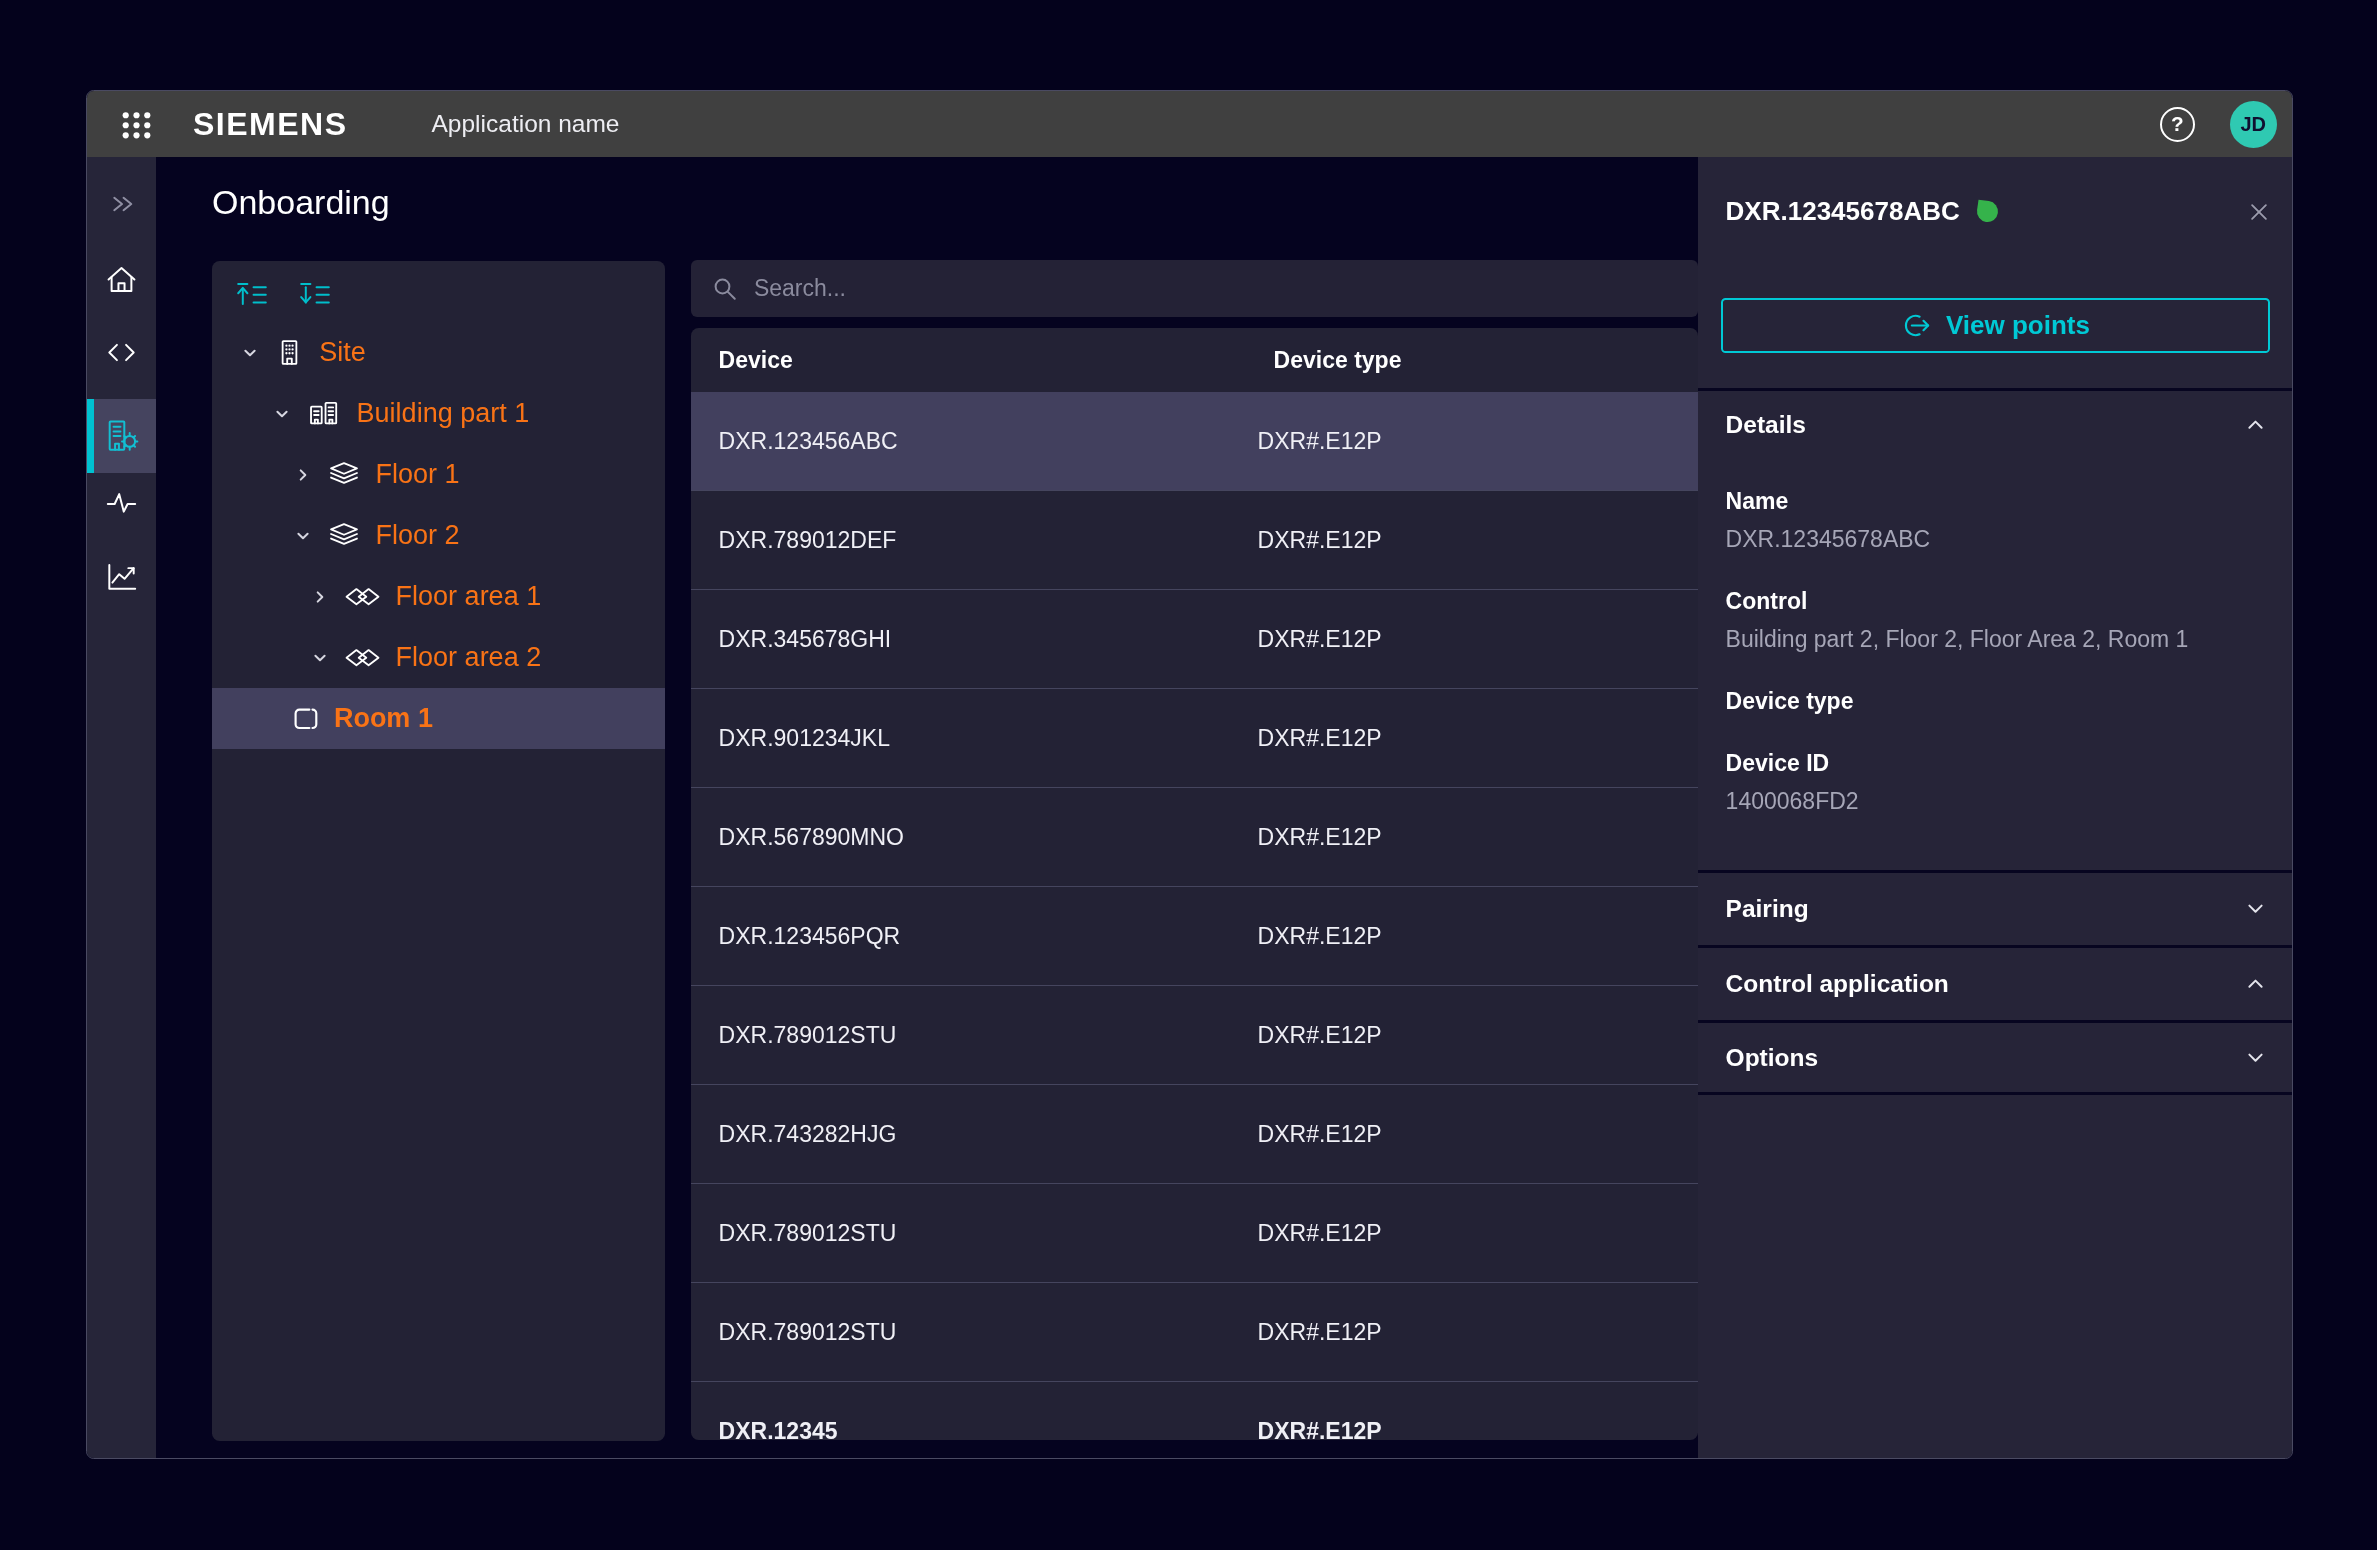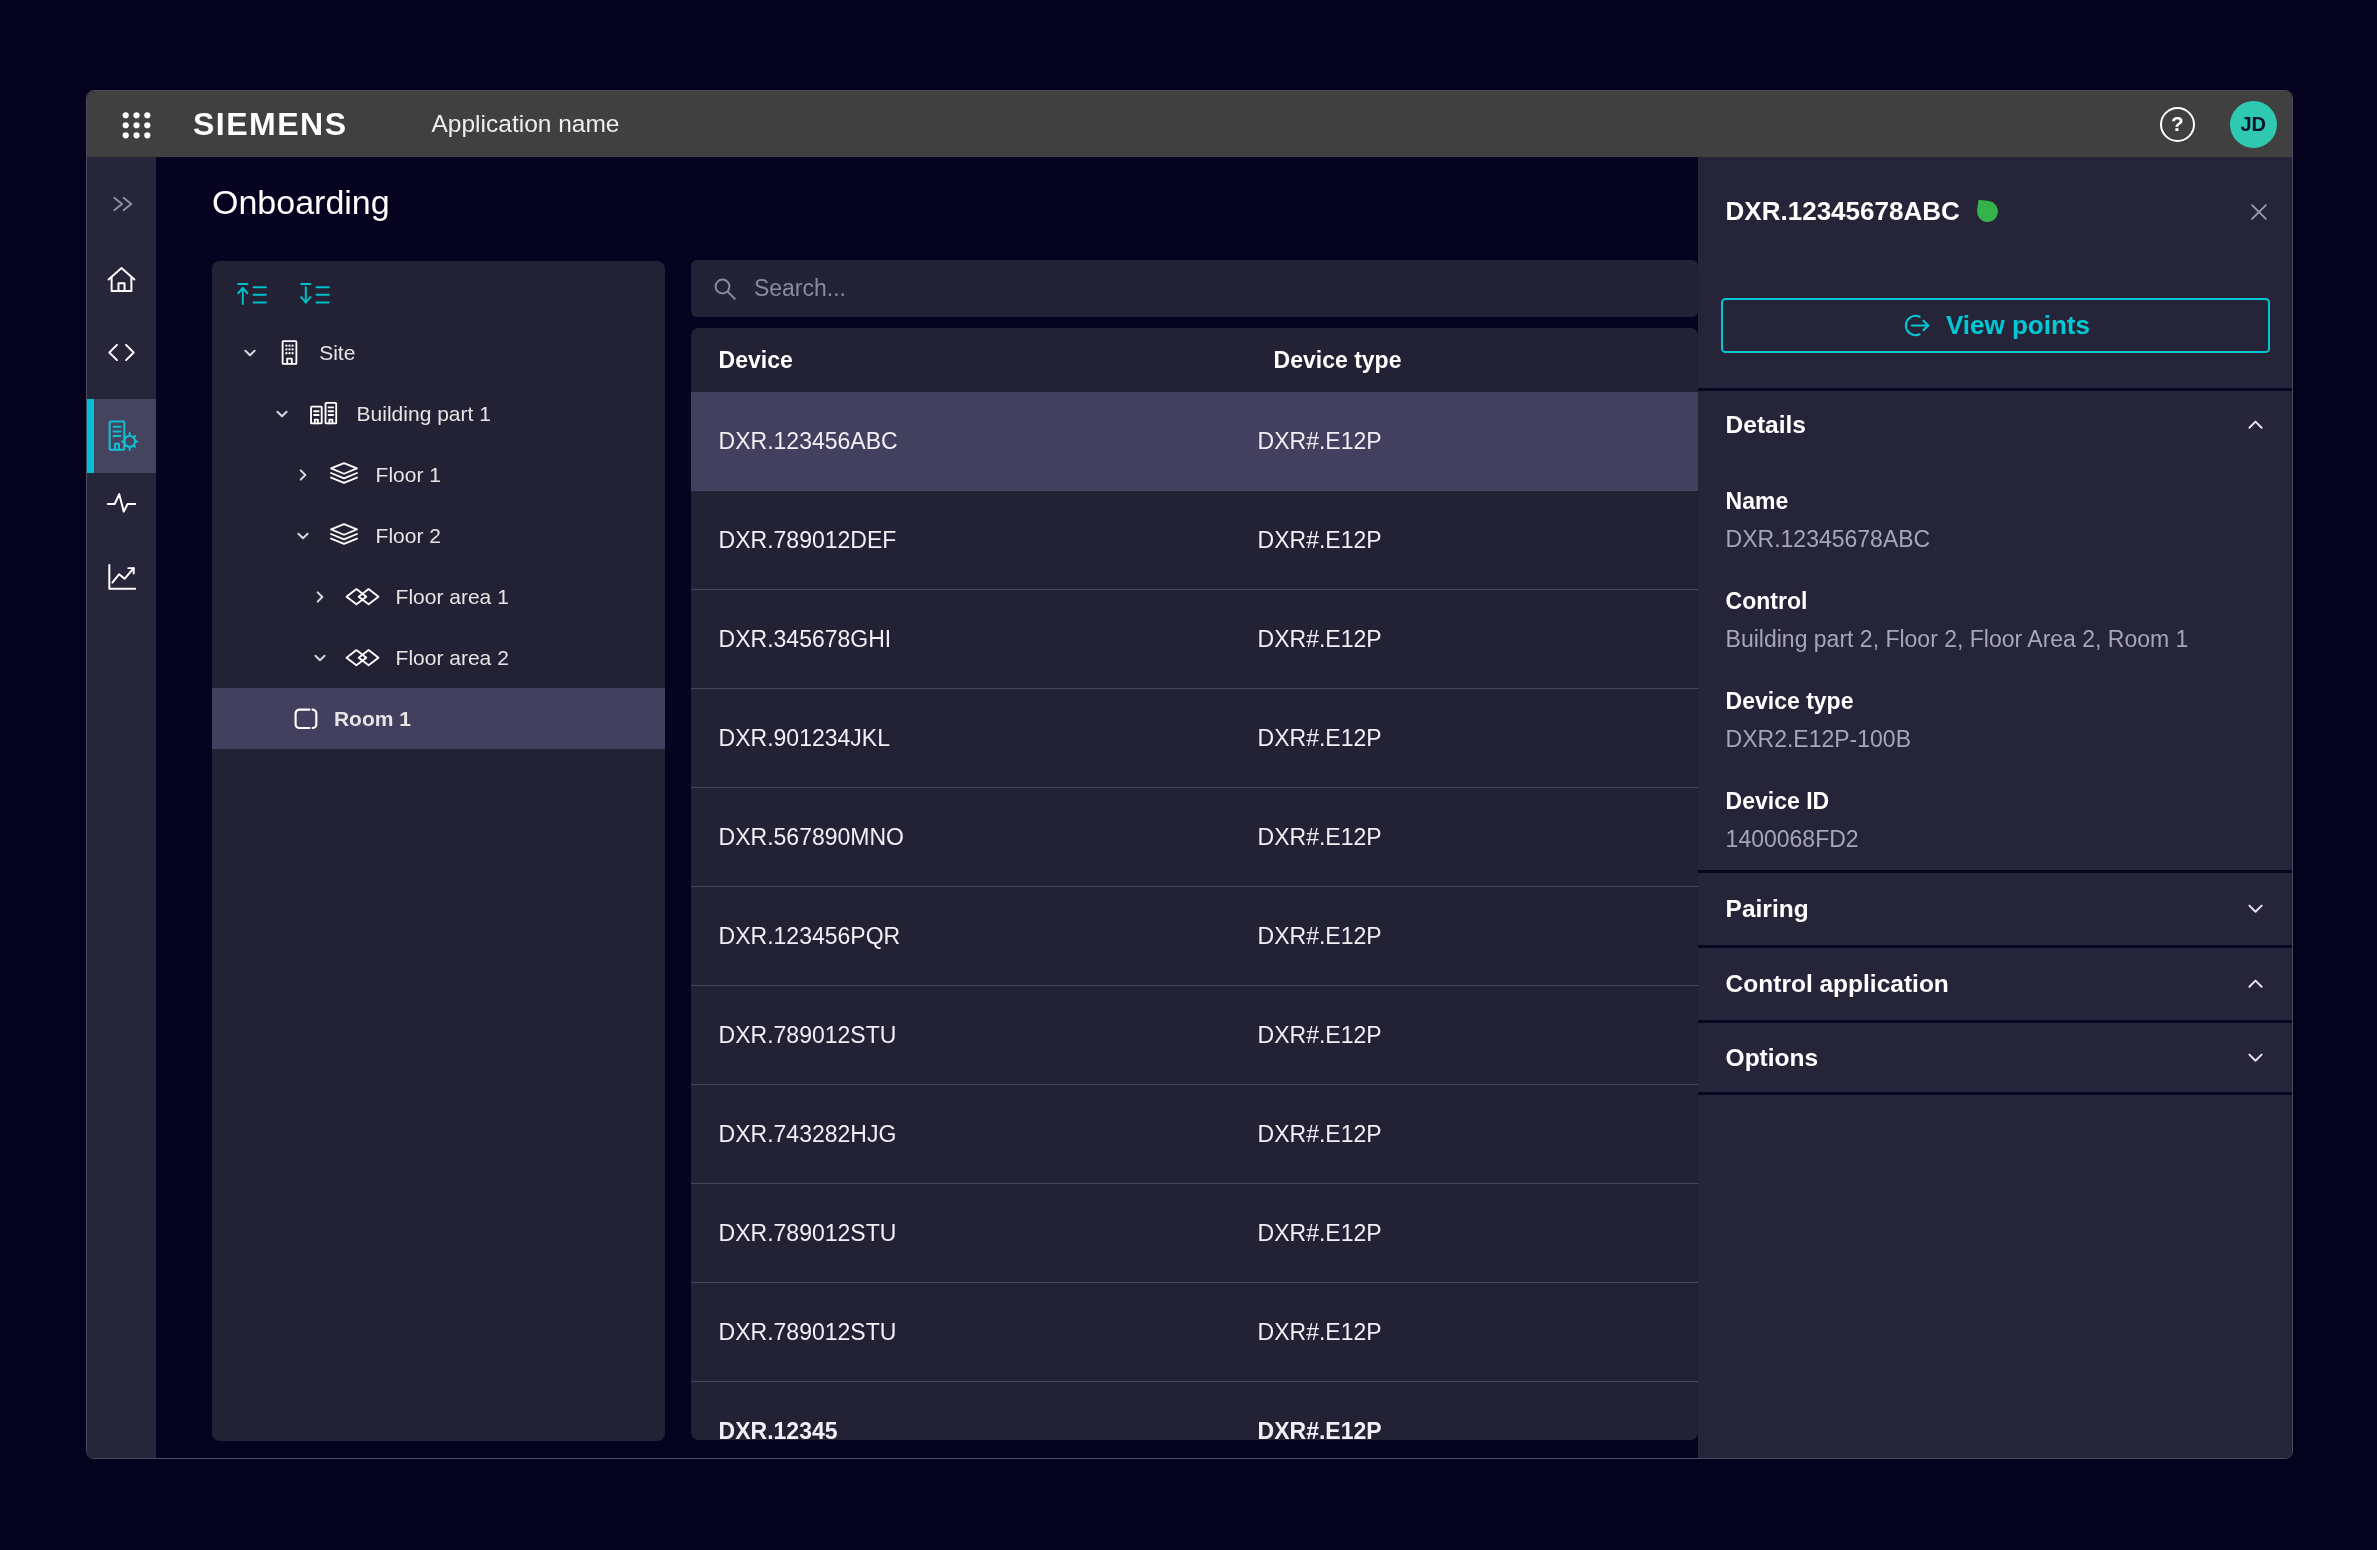--- a/index.html
+++ b/index.html
@@ -48,21 +48,21 @@
   }
   
   .page-title { position:absolute; left:125px; top:92px; font-size:34px; font-weight:300; color:#fff; }
   
   .tree-panel {
     position:absolute; left:125px; top:170px; width:453px; height:1180px;
     background:#232235; border-radius:7.7px; overflow:hidden;
   }
   .tree-tools { display:flex; gap:29px; padding:20px 0 13.8px 23px; color:#00becb; }
   .tree-tool { cursor:pointer; }
-  .tree-row { height:61px; display:flex; align-items:center; gap:15.3px; font-size:21px; color:#e5e5e5; cursor:pointer; }
+  .tree-row { height:61px; display:flex; align-items:center; gap:15.3px; font-size:27px; color:#f97316; cursor:pointer; }
   .tree-row .twisty { color:#d6d6e0; flex:0 0 auto; }
   .tree-row .node-icon { color:#fff; flex:0 0 auto; }
   .tree-row.selected { background:#42405e; font-weight:700; }
   .ind0 { padding-left:27.6px; } .ind1 { padding-left:60px; } .ind2 { padding-left:81px; }
   .ind3 { padding-left:98px; } .ind4 { padding-left:79px; }
   
   .search-bar {
     position:absolute; left:604px; top:169px; width:1007px; height:57px;
     background:#242236; border-radius:6.1px; display:flex; align-items:center; padding:0 20px; gap:15.3px;
   }
@@ -446,21 +446,20 @@
       <div class="field">
         <div class="f-label">Name</div>
         <div class="f-value">DXR.12345678ABC</div>
       </div>
       <div class="field">
         <div class="f-label">Control</div>
         <div class="f-value">Building part 2, Floor 2, Floor Area 2, Room 1</div>
       </div>
       <div class="field">
         <div class="f-label">Device type</div>
-        <div class="f-value">DXR2.E12P-100B</div>
       </div>
       <div class="field">
         <div class="f-label">Device ID</div>
         <div class="f-value">1400068FD2</div>
       </div>
     </div>
 
     <div class="accordion">
       <div class="acc-row">
         <span>Pairing</span>

